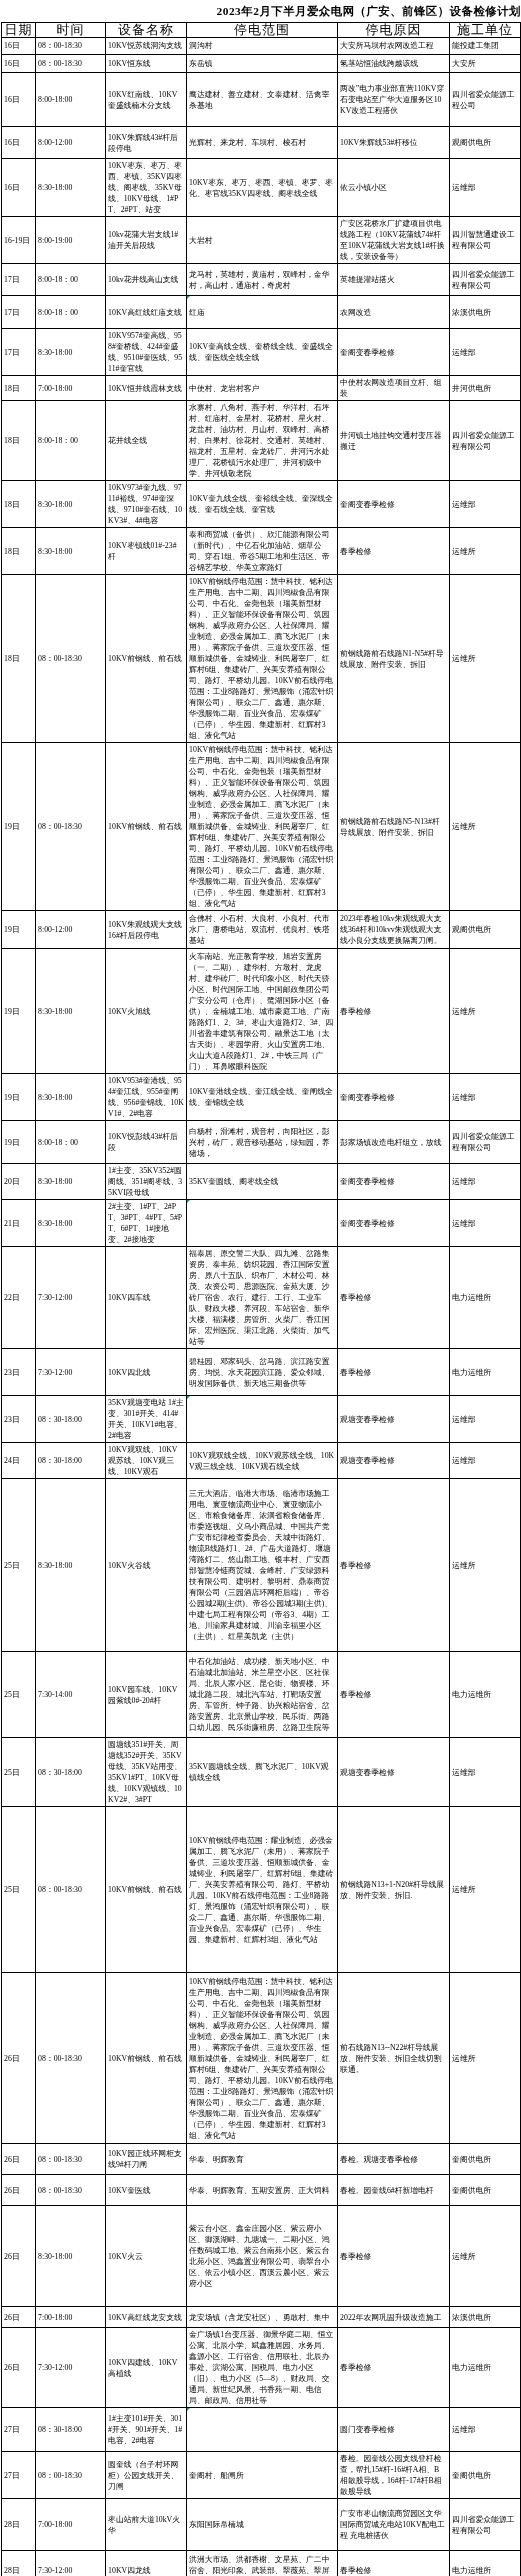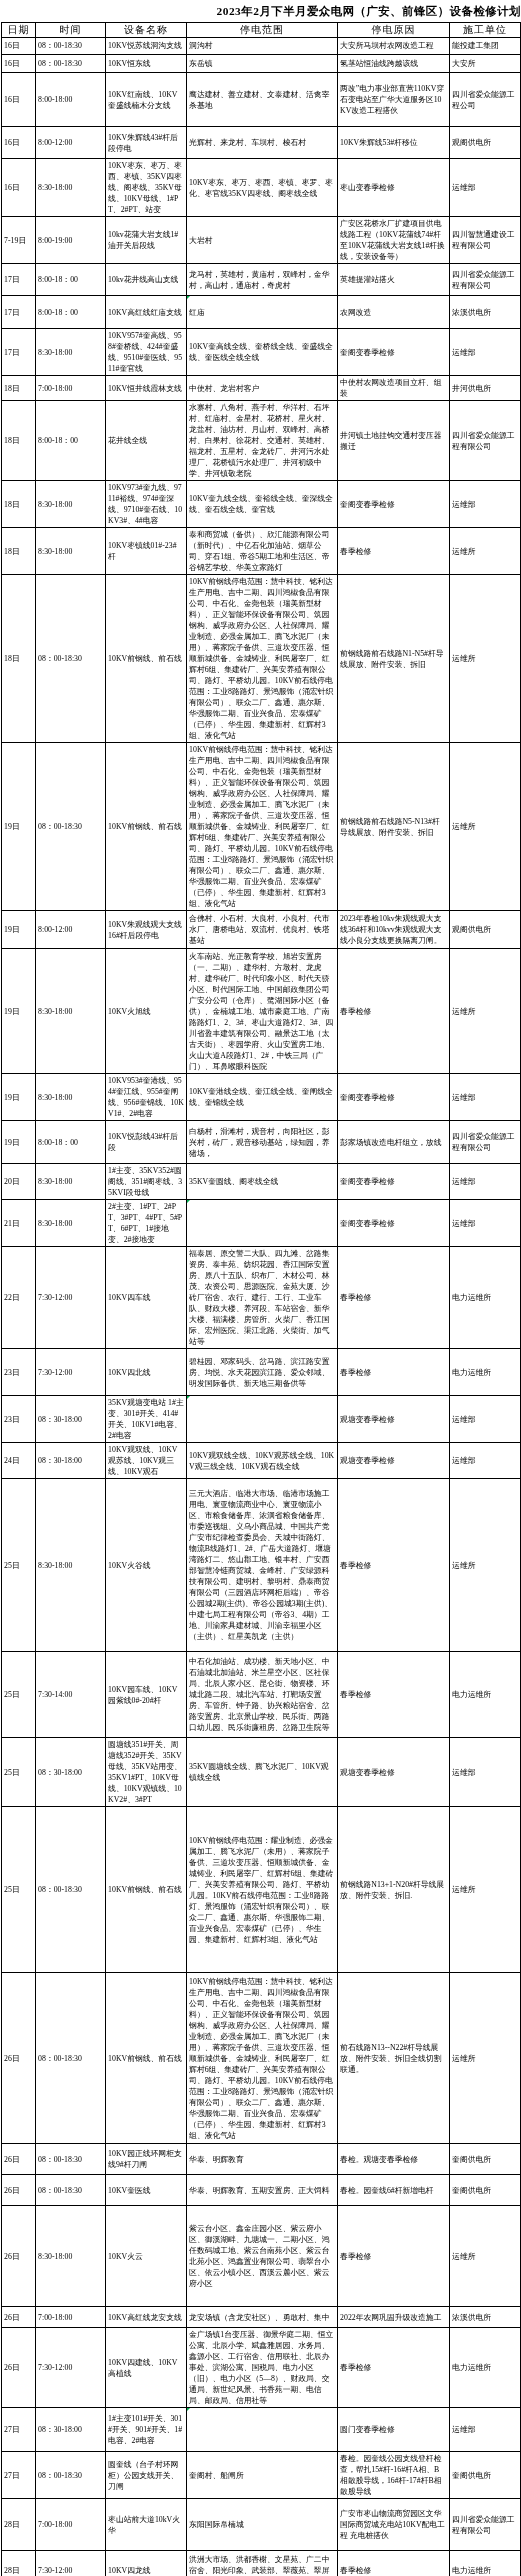--- a/index.html
+++ b/index.html
@@ -20,21 +20,21 @@
     padding:1px 2.1px;
     vertical-align:middle;
     text-align:left;
     word-break:break-all;
     overflow:hidden;
     position:relative;
   }
   table.sched th{
     text-align:center;
     font-weight:normal;
-    font-size:10px;
+    font-size:13px;
     height:12.4px;
     letter-spacing:1px;
   }
   td.marked::before{
     content:"";
     position:absolute;
     top:0;left:0;
     width:0;height:0;
     border-top:3.6px solid #00b050;
     border-right:3.6px solid transparent;
@@ -96,25 +96,25 @@
           <td>10KV朱辉线43#杆后段停电</td>
           <td>光辉村、来龙村、车坝村、梭石村</td>
           <td>10KV朱辉线53#杆移位</td>
           <td>观阁供电所</td>
         </tr>
         <tr style="height: 50px;">
           <td>16日</td>
           <td>8:30-18:00</td>
           <td>10KV枣东、枣万、枣西、枣镇、35KV四枣线、阁枣线、35KV母线、10KV母线、1#PT、2#PT、站变</td>
           <td>10KV枣东、枣万、枣西、枣镇、枣罗、枣化、枣官线35KV四枣线、阁枣线全线</td>
-          <td>枣山变春季检修</td>
+          <td>依云小镇小区</td>
           <td>运维部</td>
         </tr>
         <tr style="height: 39px;">
-          <td>7-19日</td>
+          <td>16-19日</td>
           <td>8:00-19:00</td>
           <td>10kv花蒲大岩支线1#油开关后段线</td>
           <td>大岩村</td>
           <td>广安区花桥水厂扩建项目供电线路工程（10KV花蒲线74#杆至10KV花蒲线大岩支线1#杆换线，安装设备等）</td>
           <td>四川智慧通建设工程有限公司</td>
         </tr>
         <tr style="height: 32px;">
           <td>17日</td>
           <td>8:00-18：00</td>
           <td>10kv花井线高山支线</td>

